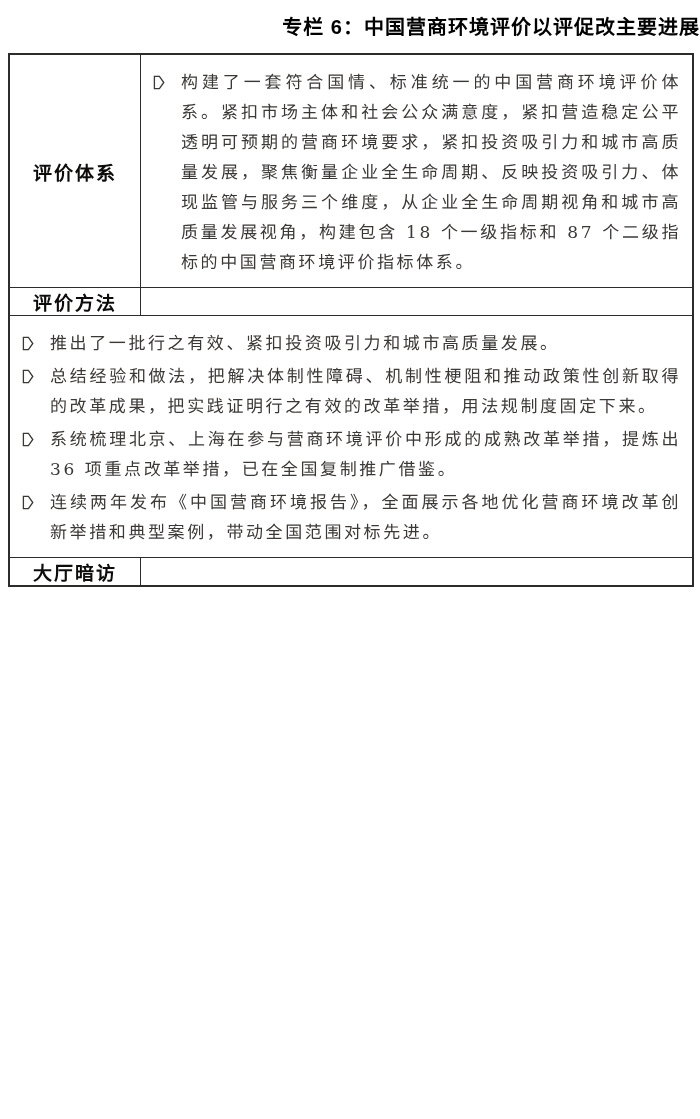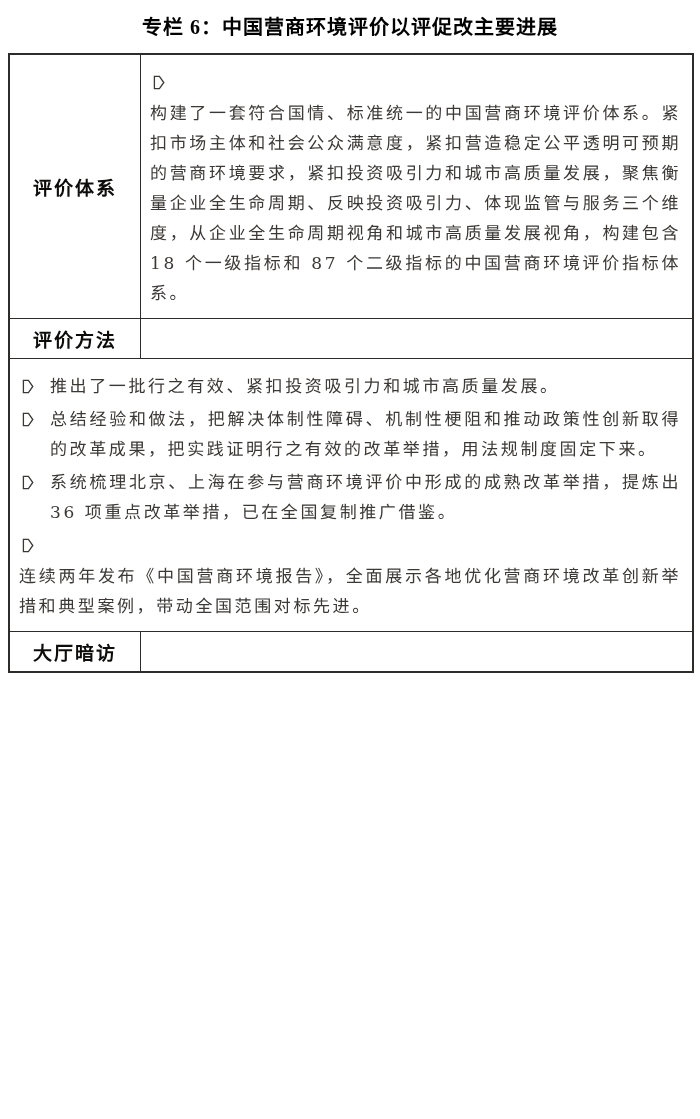--- a/index.html
+++ b/index.html
@@ -11,63 +11,62 @@
   }
   *{box-sizing:border-box;}
   html,body{margin:0;padding:0;}
   body{
     width:700px;height:1119px;
     background:var(--bg-color);
     font-family:"DejaVu Serif", serif;
     overflow:hidden;
   }
   .page-title{
-    font-family:Liberation Serif, serif;
+    font-family:Liberation Sans, sans-serif;
     font-weight:bold;
     font-size:20px;
     color:var(--title-color);
-    text-align:center;
+    text-align:right;
     letter-spacing:1px;
     margin:11px 0 13px 0;
   }
   .box-table{
     margin-left:8px;
     width:686px;
     border:2px solid var(--border-color);
     background:var(--bg-color);
   }
   .box-row{
     display:flex;
     border-bottom:1px solid var(--border-color);
   }
   .box-row:last-child{border-bottom:none;}
   .label-cell{
     flex:0 0 131px;
     border-right:1px solid var(--border-color);
     display:flex;align-items:center;justify-content:center;
-    padding:6px;
   }
   .row-label{
     font-family:"Liberation Sans", sans-serif;
     font-weight:bold;
     font-size:19px;
     letter-spacing:2px;
     color:var(--label-color);
     white-space:nowrap;
   }
   .content-cell{
     flex:1 1 auto;
     padding:12px 11px 10px 9px;
   }
   .bullet-item{
     display:flex;
     align-items:flex-start;
     margin-bottom:3px;
   }
-  .bullet-item:last-child{margin-bottom:0;flex-direction:column;}
+  .bullet-item:last-child{margin-bottom:0;}
   .bullet-icon{
     flex:0 0 31px;
     padding:8px 0 0 3px;
     line-height:0;
   }
   .bullet-text{
     flex:1 1 auto;
     font-size:17px;
     line-height:30px;
     color:var(--body-color);

